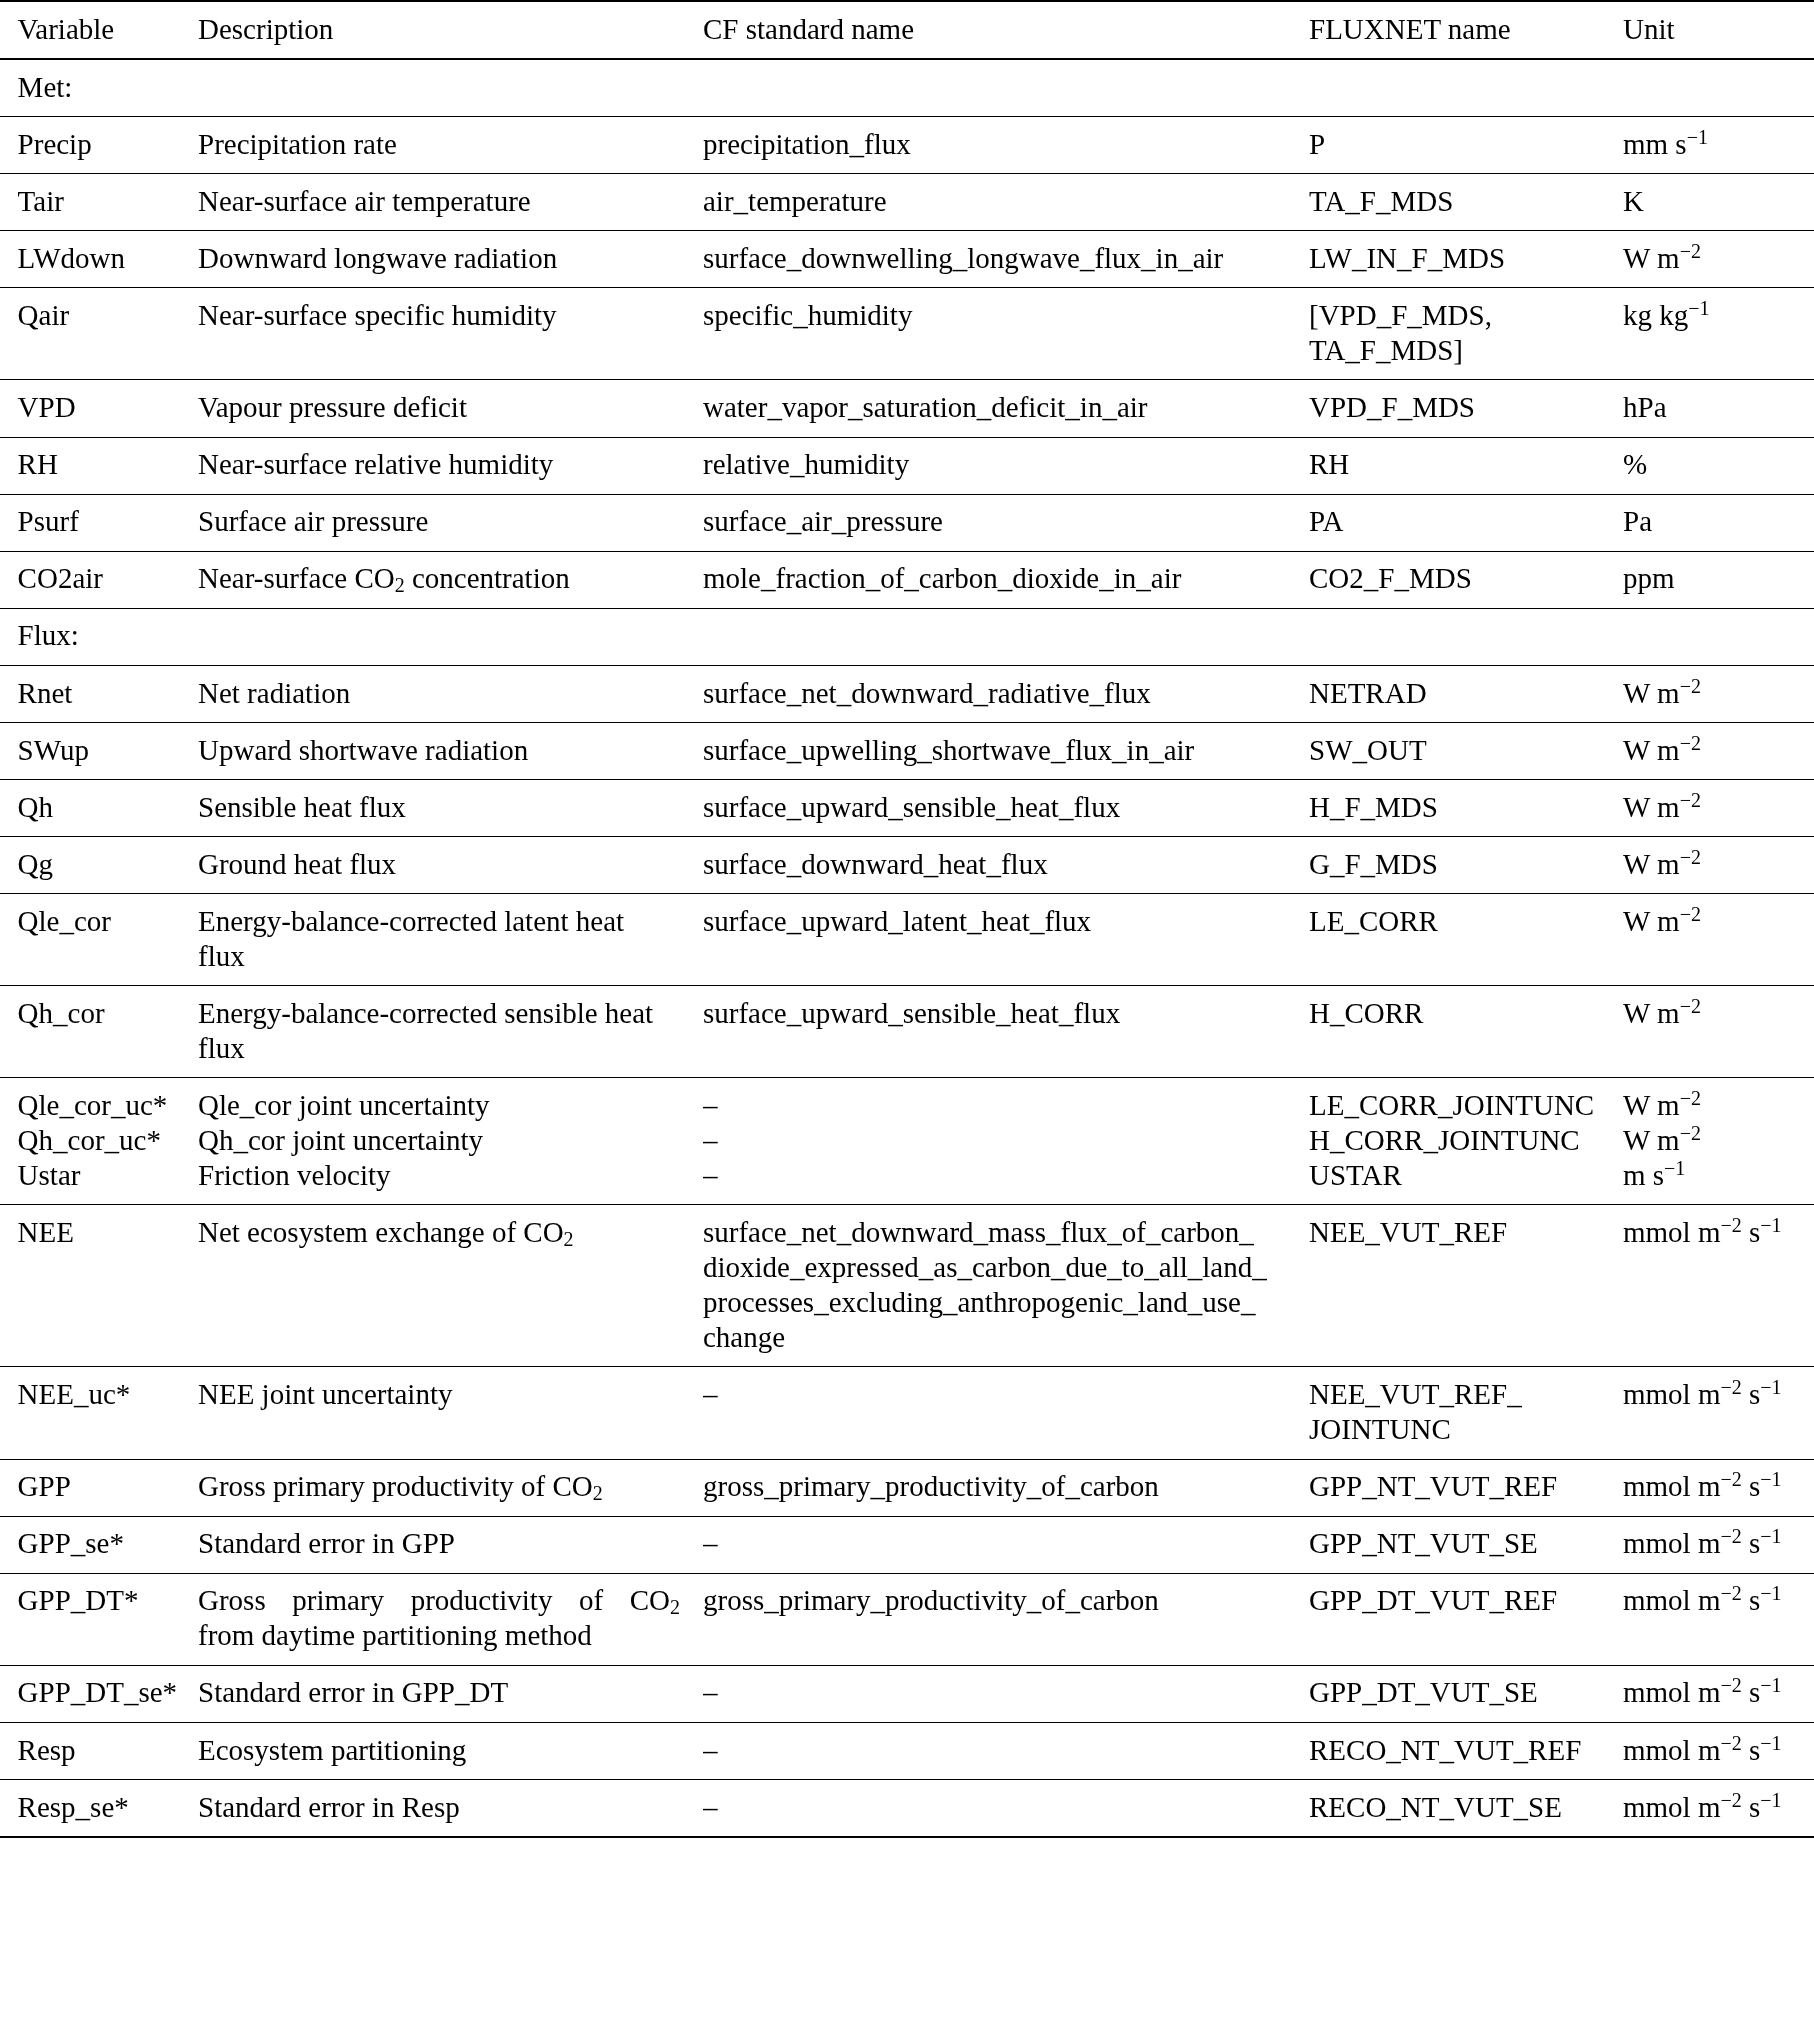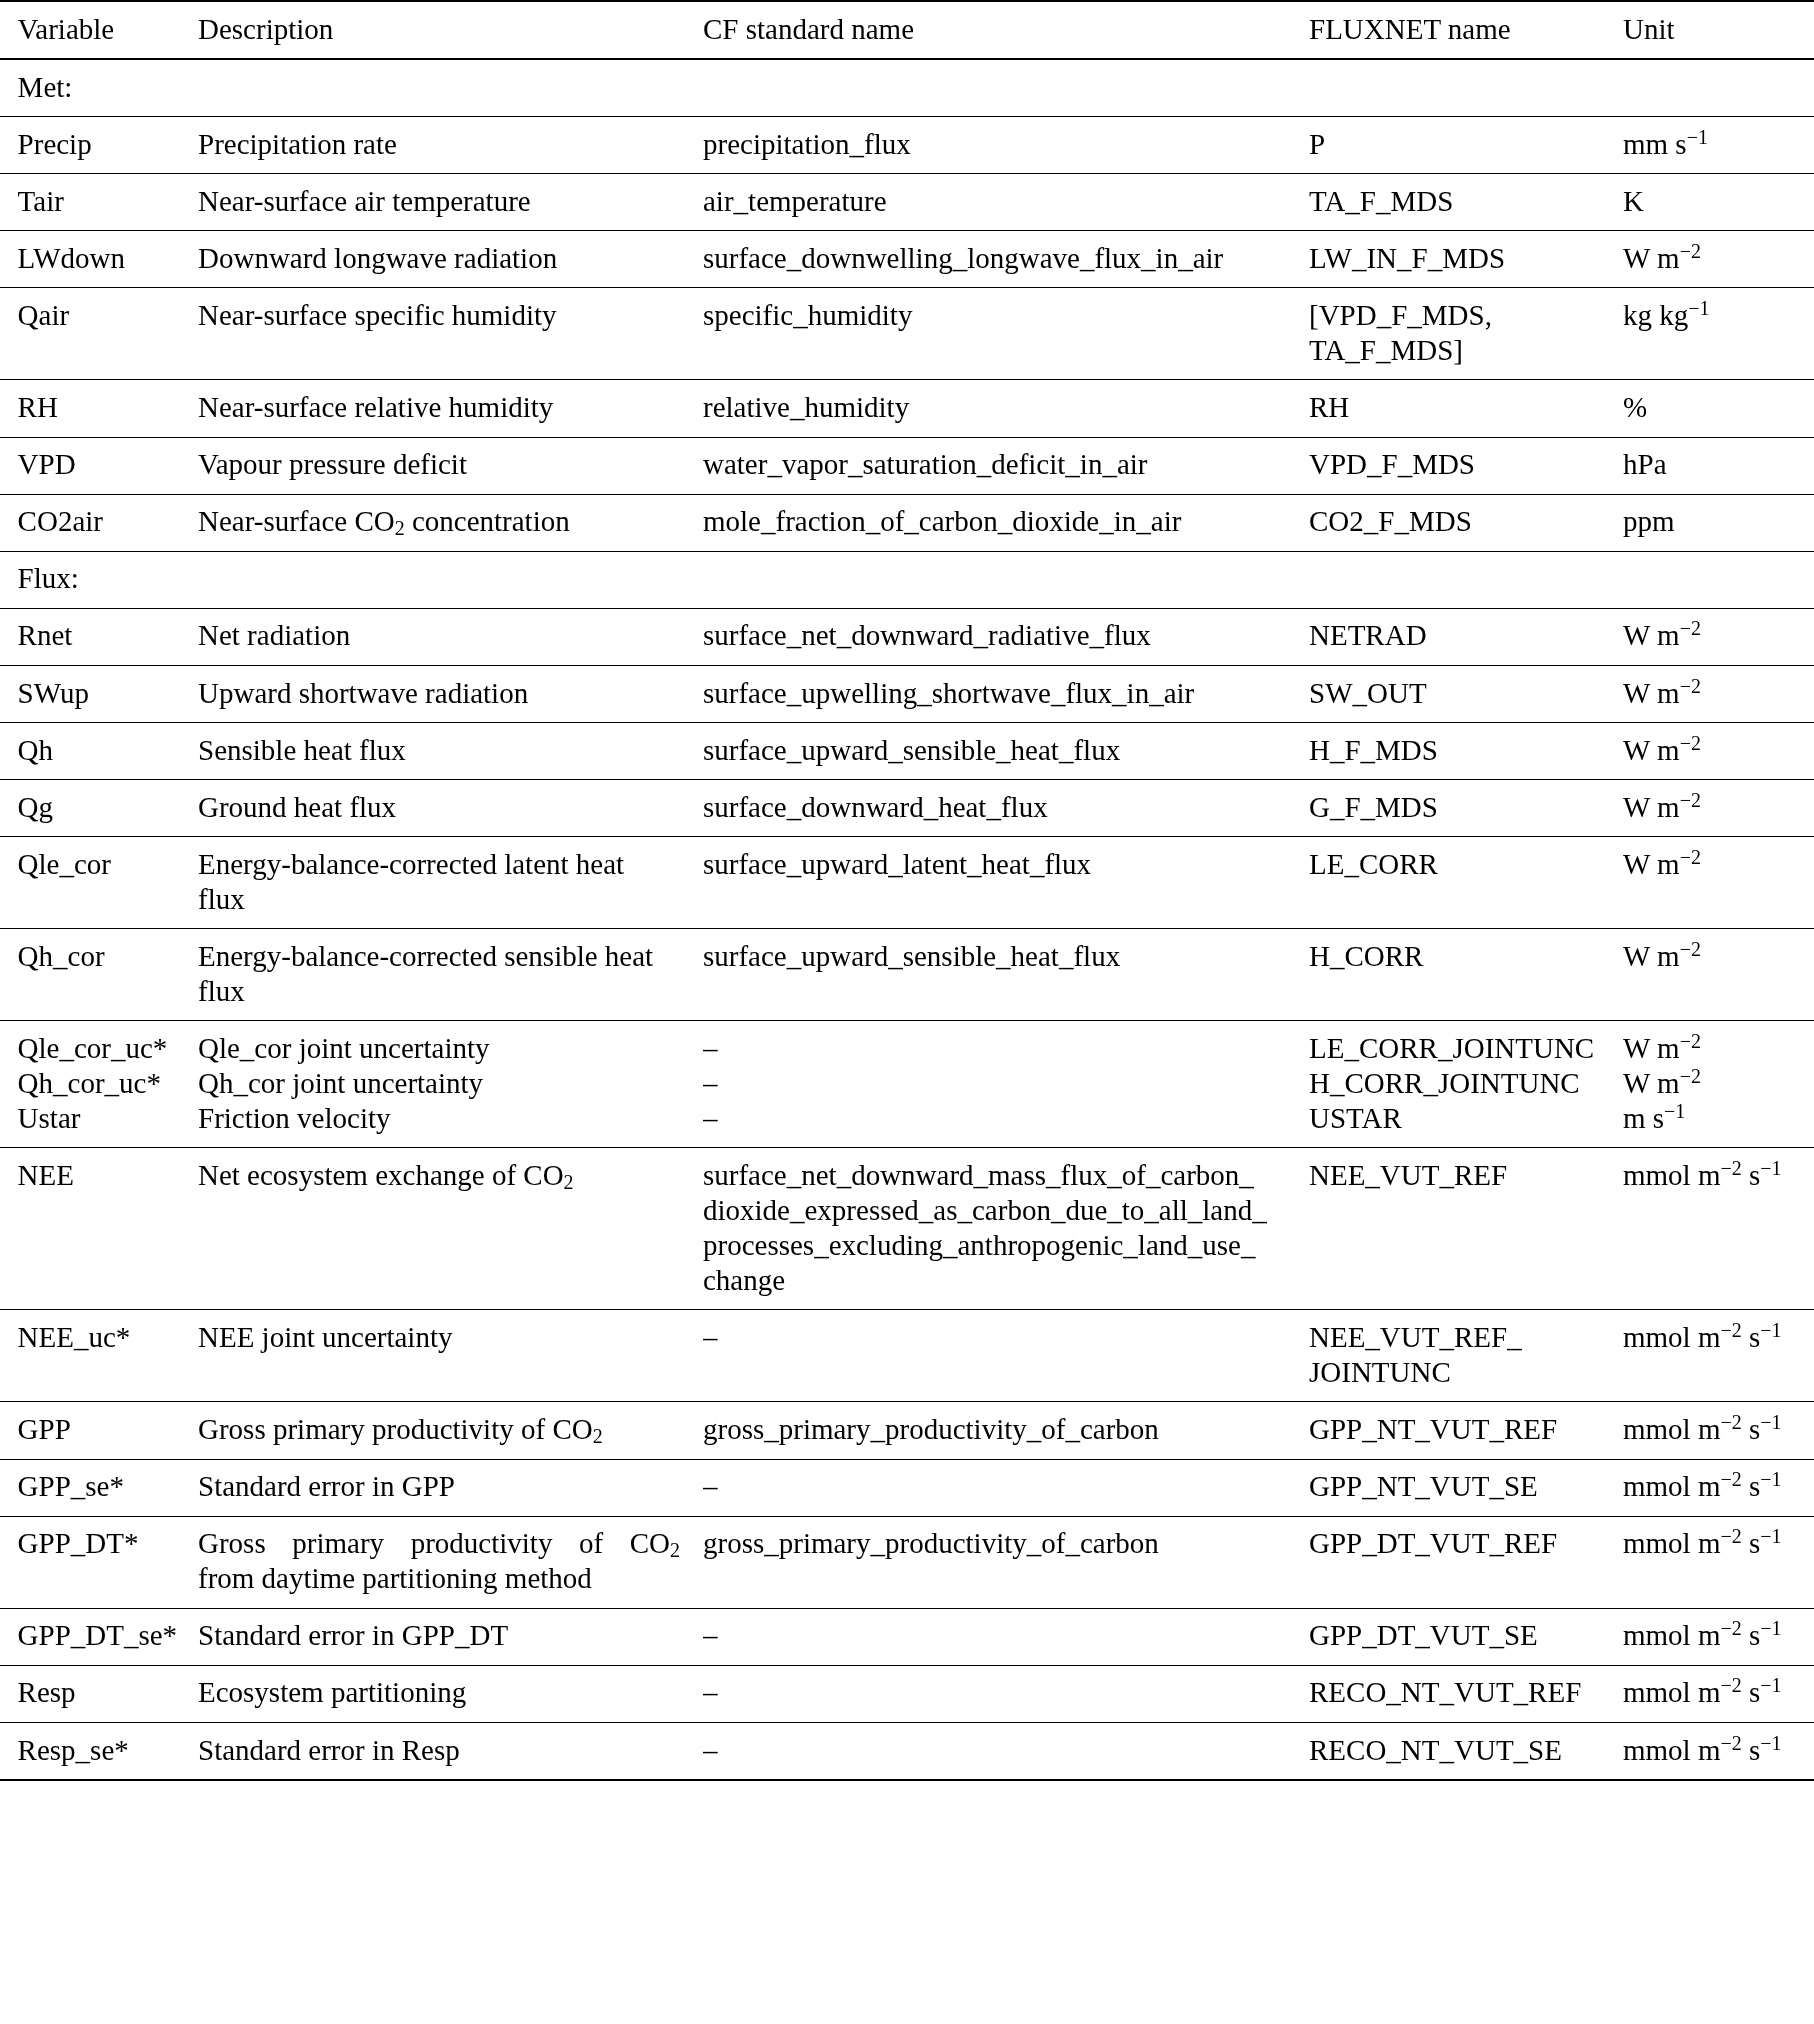--- a/index.html
+++ b/index.html
@@ -99,32 +99,39 @@
         <td>W m<sup>−2</sup></td>
       </tr>
       <tr>
         <td>Qair</td>
         <td>Near-surface specific humidity</td>
         <td>specific_humidity</td>
         <td>[VPD_F_MDS,<br>TA_F_MDS]</td>
         <td>kg kg<sup>−1</sup></td>
       </tr>
       <tr>
+        <td>VPD</td>
+        <td>Vapour pressure deficit</td>
+        <td>water_vapor_saturation_deficit_in_air</td>
+        <td>VPD_F_MDS</td>
+        <td>hPa</td>
+      </tr>
+      <tr>
         <td>RH</td>
         <td>Near-surface relative humidity</td>
         <td>relative_humidity</td>
         <td>RH</td>
         <td>%</td>
       </tr>
       <tr>
-        <td>VPD</td>
-        <td>Vapour pressure deficit</td>
-        <td>water_vapor_saturation_deficit_in_air</td>
-        <td>VPD_F_MDS</td>
-        <td>hPa</td>
+        <td>Psurf</td>
+        <td>Surface air pressure</td>
+        <td>surface_air_pressure</td>
+        <td>PA</td>
+        <td>Pa</td>
       </tr>
       <tr>
         <td>CO2air</td>
         <td>Near-surface CO<sub>2</sub> concentration</td>
         <td>mole_fraction_of_carbon_dioxide_in_air</td>
         <td>CO2_F_MDS</td>
         <td>ppm</td>
       </tr>
       <tr>
         <td colspan="5">Flux:</td>

